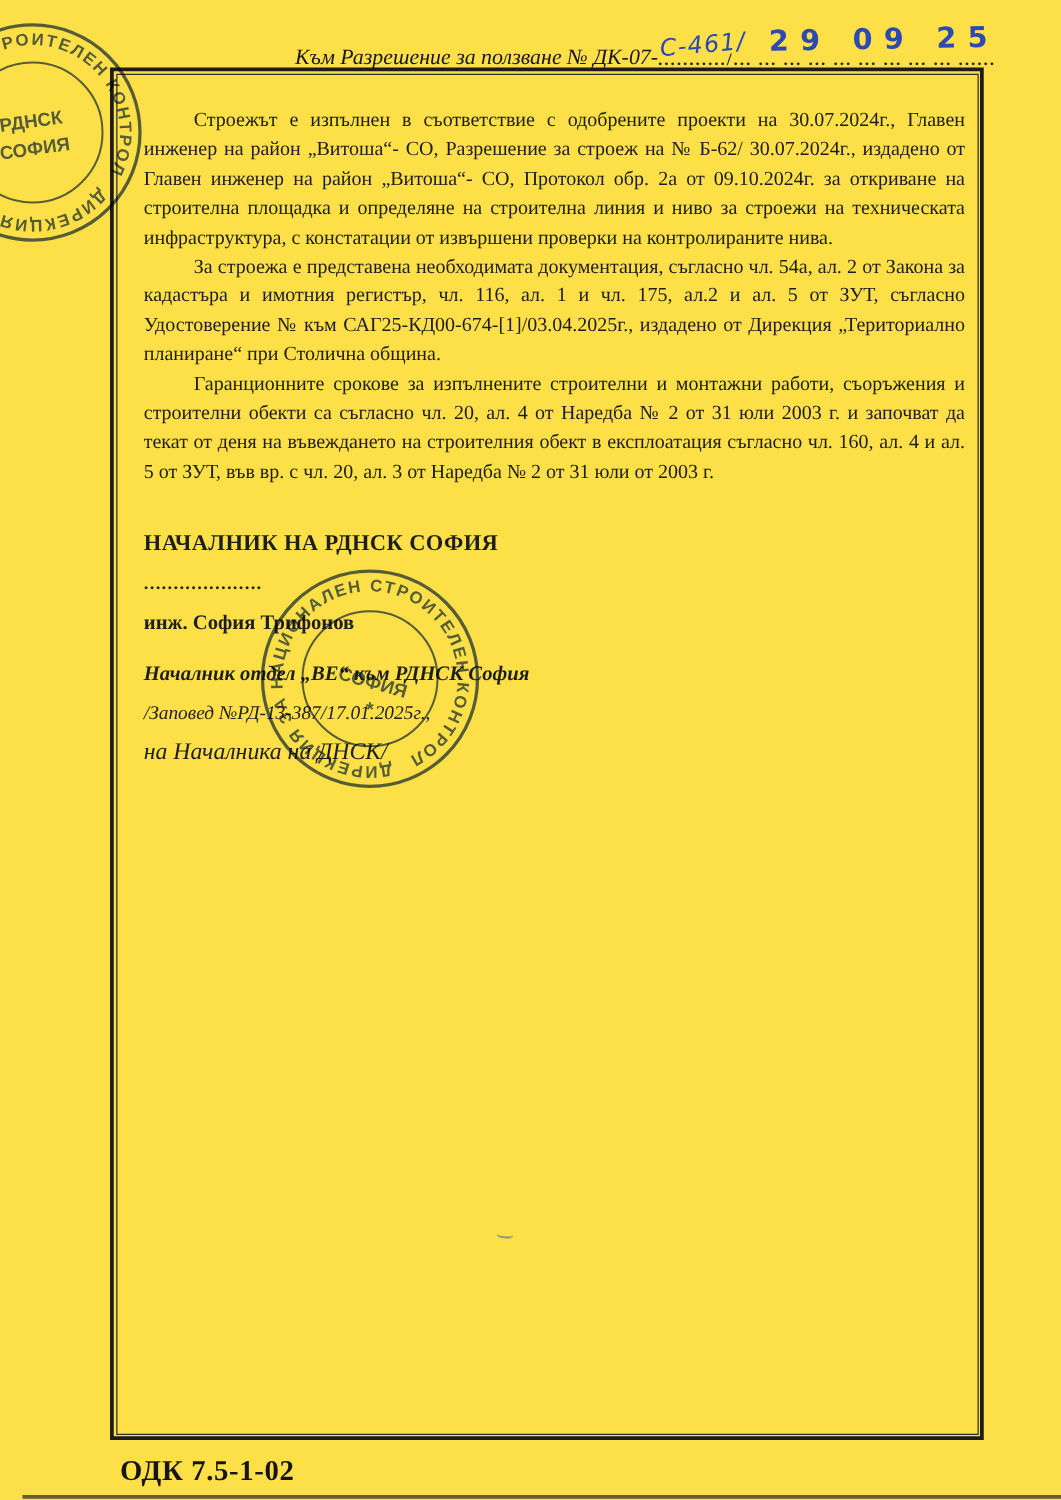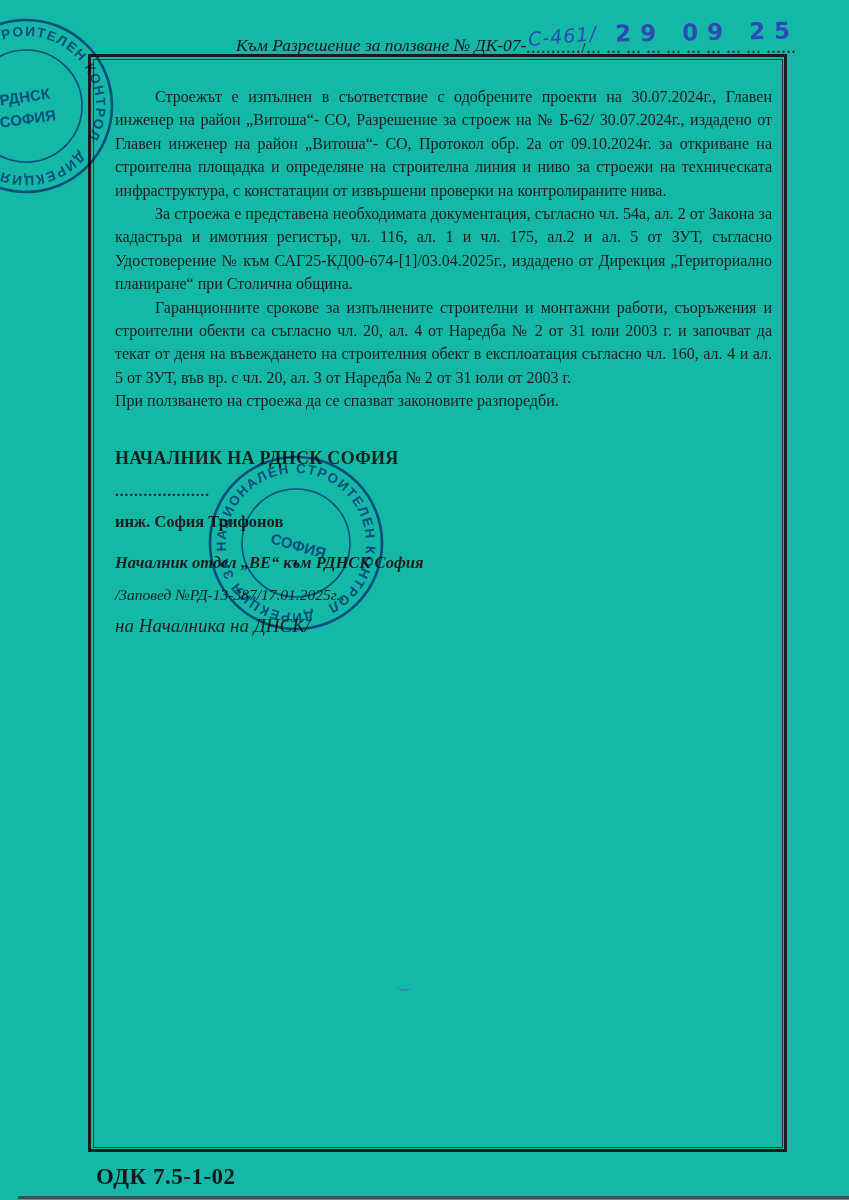--- a/index.html
+++ b/index.html
@@ -1,19 +1,19 @@
 <!DOCTYPE html>
 <html><head>
 <meta charset="utf-8">
 <style>
   * { margin:0; padding:0; box-sizing:border-box; }
   html,body { background:#e8e8e6; }
   .page {
     position:relative; width:849px; height:1200px;
-    background:#14b8a6; overflow:hidden;
+    background:#fde047; overflow:hidden;
     font-family:"Liberation Serif", serif; color:#1e1e1e;
   }
   
   .header-line {
     position:absolute; left:236px; top:24px; height:34px;
     display:flex; align-items:flex-end; white-space:nowrap;
   }
   .header-printed {
     font-style:italic; font-size:17.5px; color:#16161a; padding-bottom:2px;
   }
@@ -96,21 +96,20 @@
     </span>
   </div>
 
   <div class="frame">
     <div class="frame-inner"></div>
 
     <div class="doc-content">
       <p>Строежът е изпълнен в съответствие с одобрените проекти на 30.07.2024г., Главен инженер на район „Витоша“- СО, Разрешение за строеж на № Б-62/ 30.07.2024г., издадено от Главен инженер на район „Витоша“- СО, Протокол обр. 2а от 09.10.2024г. за откриване на строителна площадка и определяне на строителна линия и ниво за строежи на техническата инфраструктура, с констатации от извършени проверки на контролираните нива.</p>
       <p>За строежа е представена необходимата документация, съгласно чл. 54а, ал. 2 от Закона за кадастъра и имотния регистър, чл. 116, ал. 1 и чл. 175, ал.2 и ал. 5 от ЗУТ, съгласно Удостоверение № към САГ25-КД00-674-[1]/03.04.2025г., издадено от Дирекция „Териториално планиране“ при Столична община.</p>
       <p>Гаранционните срокове за изпълнените строителни и монтажни работи, съоръжения и строителни обекти са съгласно чл. 20, ал. 4 от Наредба № 2 от 31 юли 2003 г. и започват да текат от деня на въвеждането на строителния обект в експлоатация съгласно чл. 160, ал. 4 и ал. 5 от ЗУТ, във вр. с чл. 20, ал. 3 от Наредба № 2 от 31 юли от 2003 г.</p>
-      <p class="no-indent">При ползването на строежа да се спазват законовите разпоредби.</p>
 
       <div class="sig-block">
         <div class="sig-title">НАЧАЛНИК НА РДНСК СОФИЯ</div>
         <div class="sig-dots">....................</div>
         <div class="sig-name">инж. София Трифонов</div>
         <div class="sig-role">Началник отдел „ВЕ“ към  РДНСК София</div>
         <div class="sig-order">/Заповед №РД-13-387/17.01.2025г.,</div>
         <div class="sig-order2">на Началника на ДНСК/</div>
       </div>
     </div>

